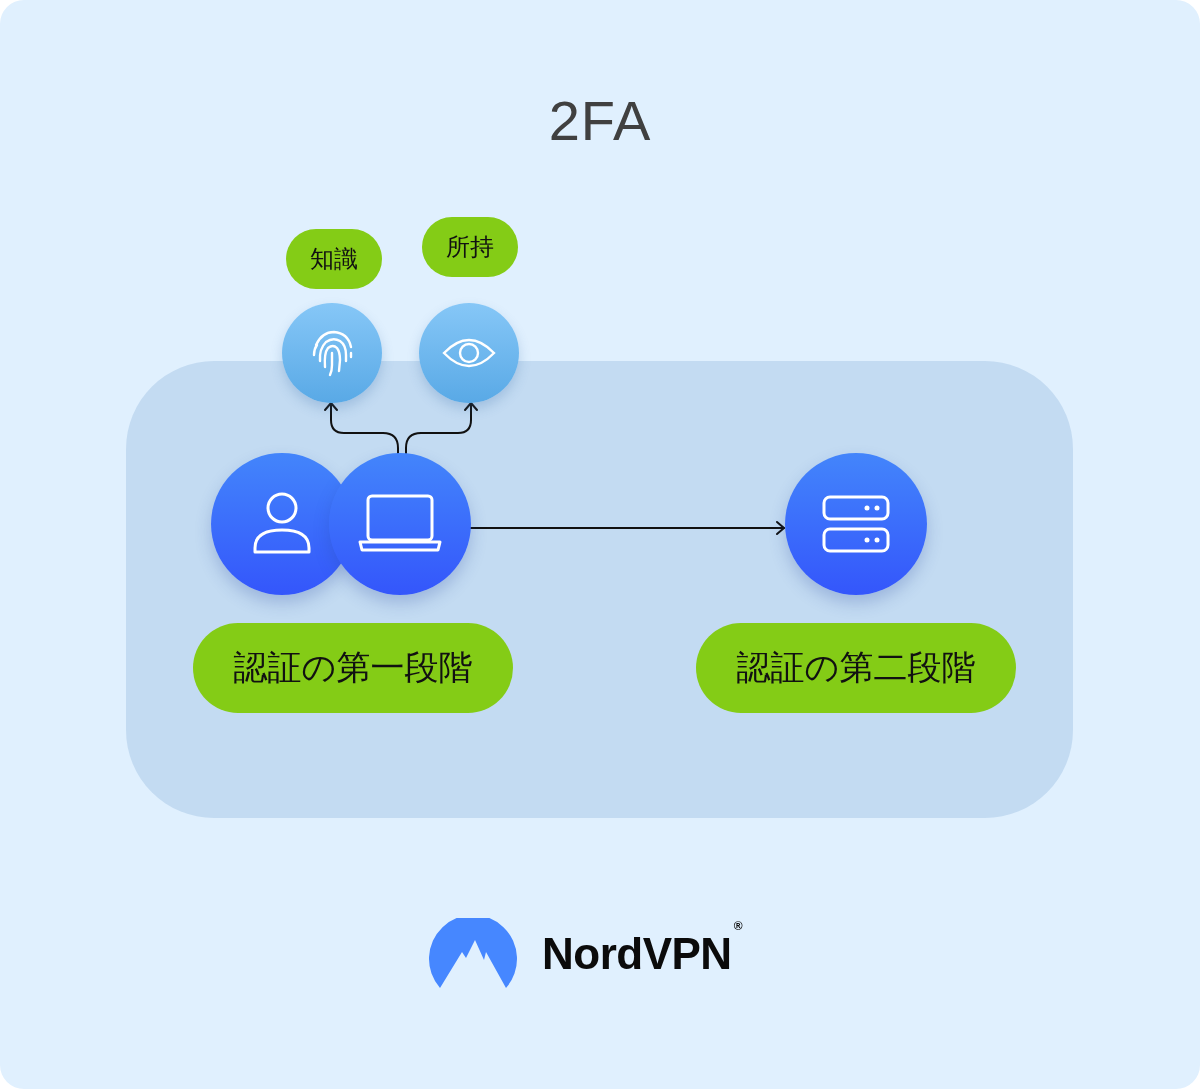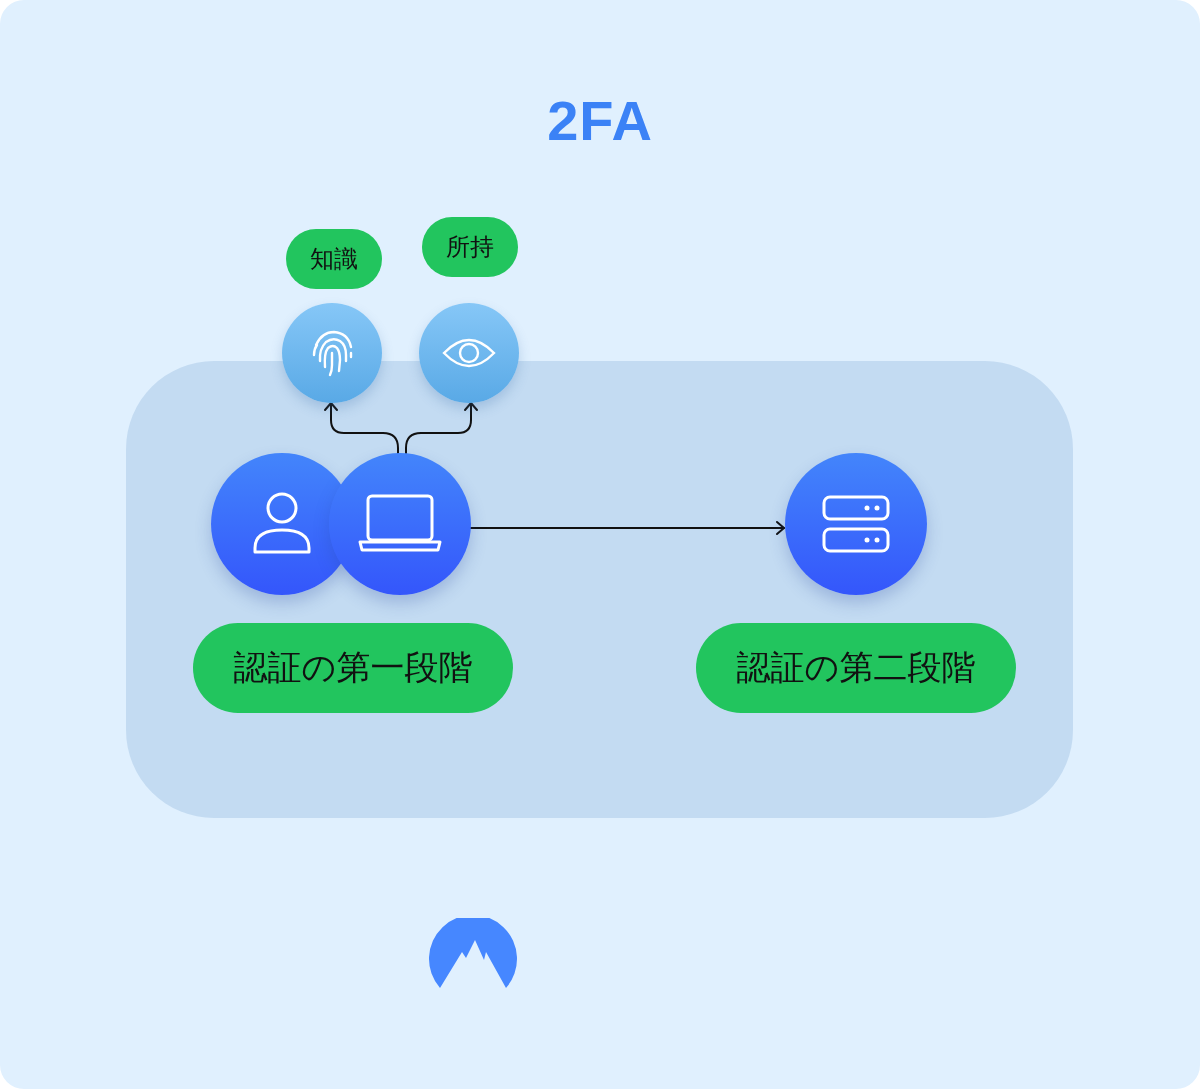--- a/index.html
+++ b/index.html
@@ -1,20 +1,20 @@
 <!DOCTYPE html>
 <html><head>
 <meta charset="utf-8">
 <style>
   html,body{margin:0;padding:0;}
   body{width:1200px;height:1089px;background:#fff;font-family:"DejaVu Sans",sans-serif;position:relative;overflow:hidden;}
   .card{position:absolute;left:0;top:0;width:1200px;height:1089px;background:#e0f0fe;border-radius:24px;}
-  .title{position:absolute;left:0;width:1200px;top:88px;text-align:center;font-family:"Liberation Sans",sans-serif;font-weight:700;font-size:56px;color:#3b82f6;letter-spacing:1px;}
+  .title{position:absolute;left:0;width:1200px;top:88px;text-align:center;font-family:"Liberation Sans",sans-serif;font-weight:400;font-size:56px;color:#404040;letter-spacing:1px;}
   .panel{position:absolute;left:126px;top:361px;width:947px;height:457px;background:#c3dbf2;border-radius:88px;}
-  .pill{position:absolute;background:#22c55e;border-radius:60px;display:flex;align-items:center;justify-content:center;color:#111;}
+  .pill{position:absolute;background:#84cc16;border-radius:60px;display:flex;align-items:center;justify-content:center;color:#111;}
   .pill.small{height:60px;font-size:24px;}
   .pill.big{height:90px;font-size:34px;}
   .circle{position:absolute;border-radius:50%;display:flex;align-items:center;justify-content:center;}
   .circle.light{width:100px;height:100px;background:linear-gradient(180deg,#86c7f7 0%,#59a9e6 100%);box-shadow:0 6px 12px rgba(60,110,170,0.25);}
   .circle.dark{width:142px;height:142px;background:linear-gradient(180deg,#4385fb 0%,#3456fb 100%);box-shadow:0 8px 16px rgba(40,70,160,0.25);}
   svg.lines{position:absolute;left:0;top:0;}
   .logo{position:absolute;left:428px;top:918px;display:flex;align-items:center;}
   .brand{font-family:"Liberation Sans",sans-serif;font-weight:700;font-size:44px;color:#0b0b0b;margin-left:24px;letter-spacing:-0.5px;}
   .reg{font-size:12px;vertical-align:top;position:relative;top:-10px;margin-left:2px;}
 </style>
@@ -80,13 +80,14 @@
   </svg>
 </div>
 
 <div class="pill big" style="left:193px;top:623px;width:320px;">認証の第一段階</div>
 <div class="pill big" style="left:696px;top:623px;width:320px;">認証の第二段階</div>
 
 <div class="logo">
   <svg width="90" height="72" viewBox="0 0 90 72">
     <path d="M12 70 A44 44 0 1 1 78 70 L58 34 L56 42 L47 22 L38 40 L34 34 Z" fill="#4687ff"></path>
   </svg>
+  <span class="brand"><span>NordVPN</span><span class="reg">®</span></span>
 </div>
 
 </body></html>

